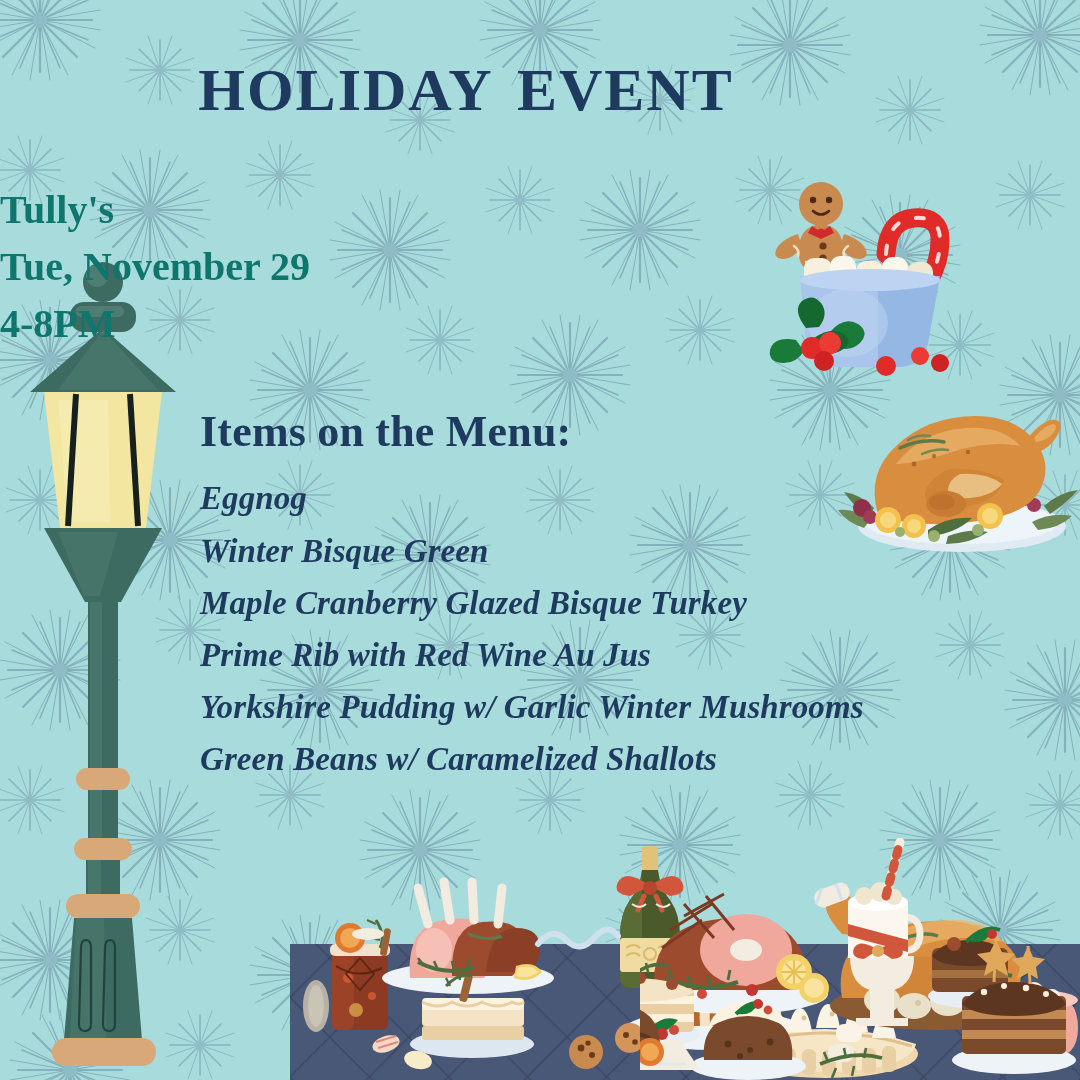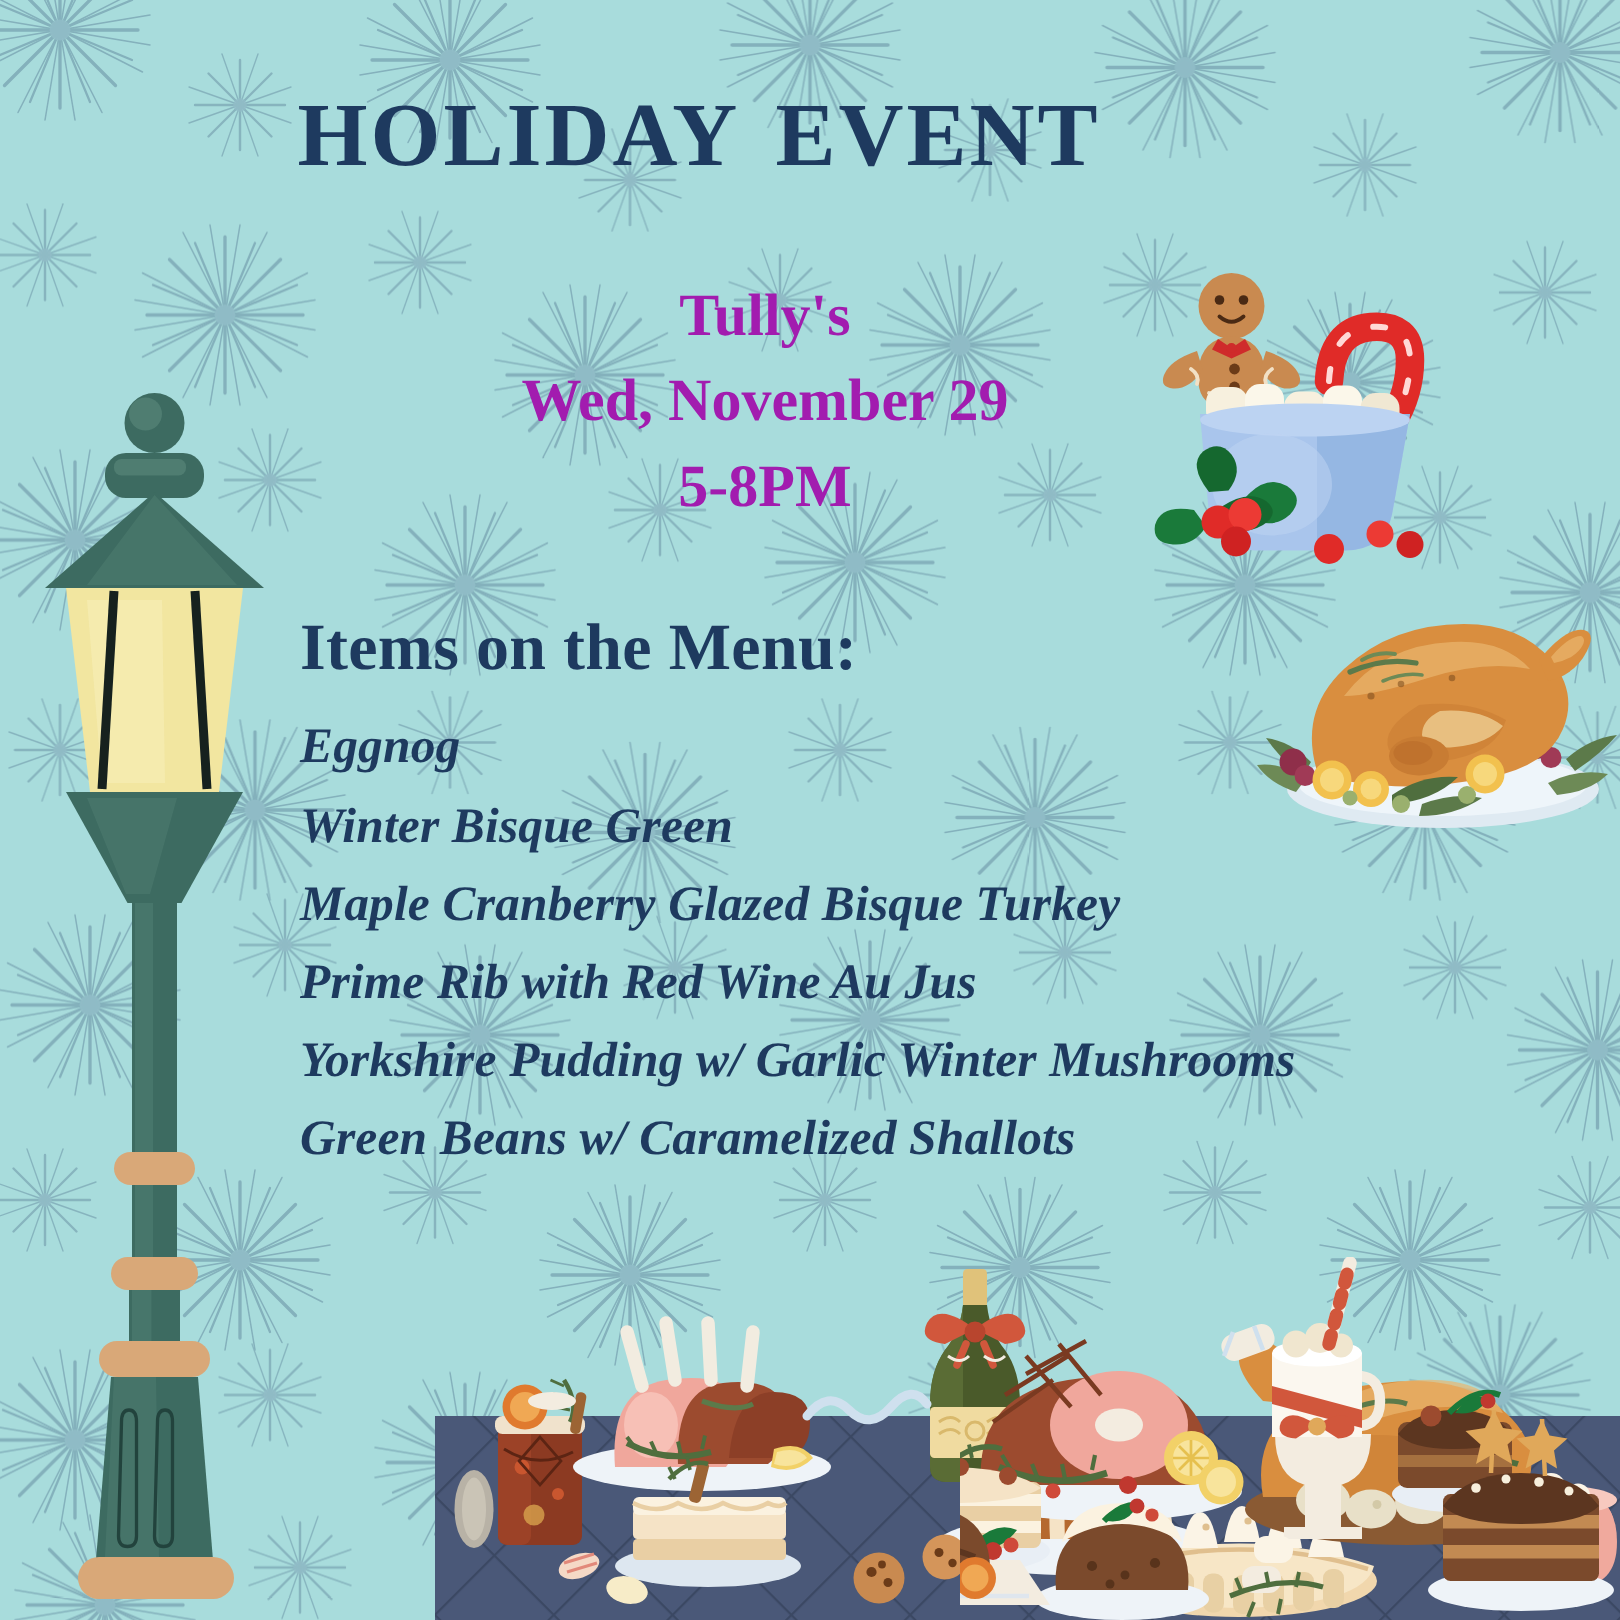--- a/index.html
+++ b/index.html
@@ -41,23 +41,23 @@
     font-variant: small-caps;
     text-transform: lowercase;
   }
   #title::first-letter { }
 
   #subtitle {
     position: absolute;
     top: 182px;
     left: 0;
     width: 1020px;
-    text-align: center;
+    text-align: left;
     z-index: 6;
-    color: #a21caf;
+    color: #0f766e;
     font-size: 40px;
     line-height: 1.42;
     font-weight: 600;
   }
   #subtitle .sub-line { display: block; }
 
   #menu {
     position: absolute;
     top: 408px;
     left: 200px;
@@ -230,22 +230,22 @@
       <use href="#burst" x="70" y="1070"></use>
       <use href="#burst-sm" x="640" y="930"></use>
       <use href="#burst" x="1000" y="930"></use>
     </g>
   </svg>
 
   <div id="title">Holiday Event</div>
 
   <div id="subtitle">
     <span class="sub-line">Tully's</span>
-    <span class="sub-line">Wed, November 29</span>
-    <span class="sub-line">5-8PM</span>
+    <span class="sub-line">Tue, November 29</span>
+    <span class="sub-line">4-8PM</span>
   </div>
 
   <div id="menu">
     <div id="menu-heading">Items on the Menu:</div>
     <ul id="menu-list">
       <li>Eggnog</li>
       <li>Winter Bisque Green</li>
       <li>Maple Cranberry Glazed Bisque Turkey</li>
       <li>Prime Rib with Red Wine Au Jus</li>
       <li>Yorkshire Pudding w/ Garlic Winter Mushrooms</li>

